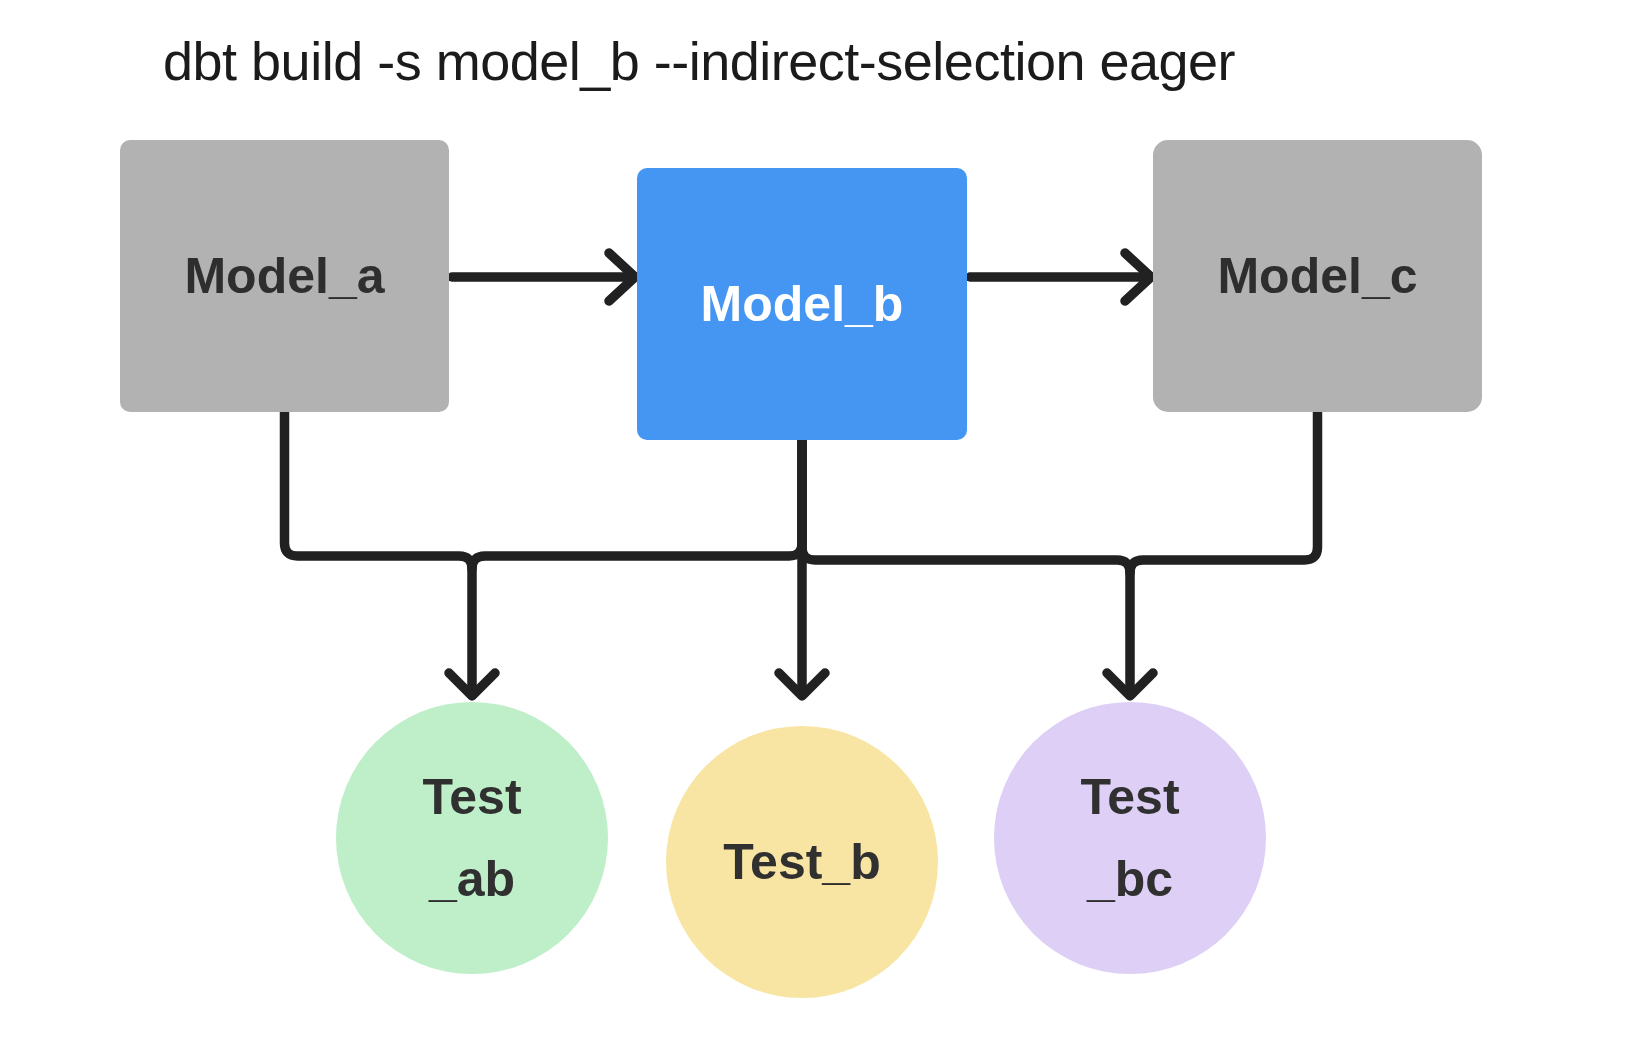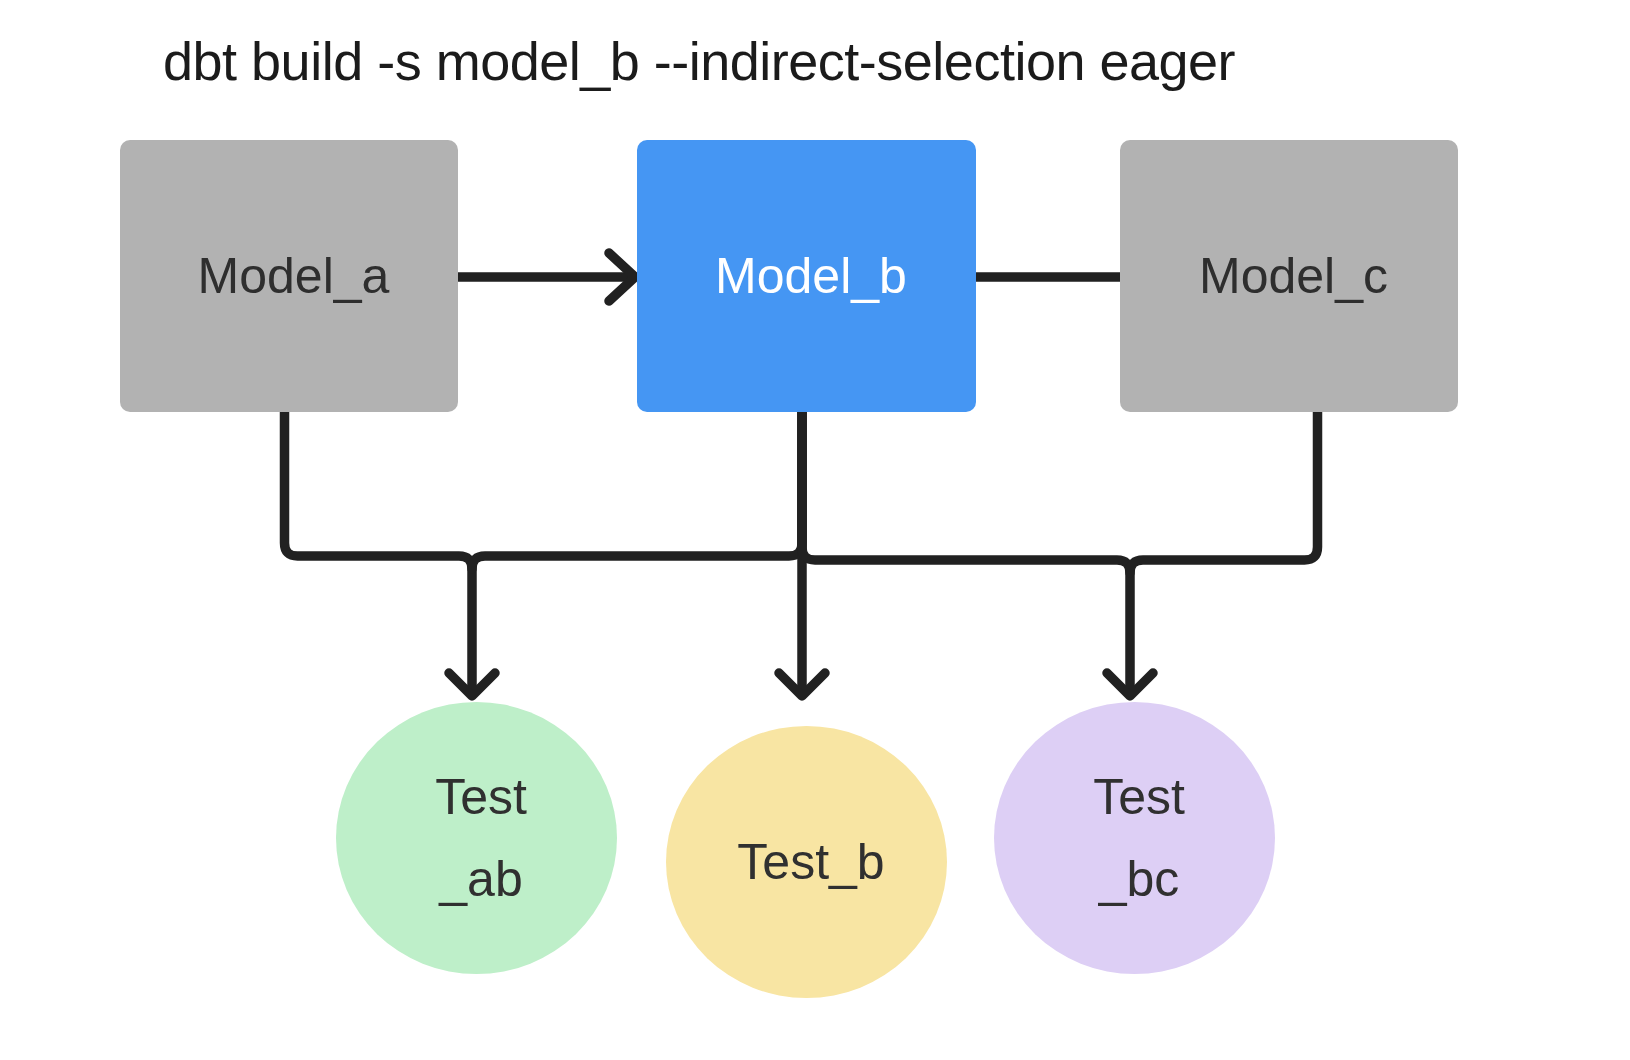--- a/index.html
+++ b/index.html
@@ -39,33 +39,33 @@
     stroke-linecap: round;
     stroke-linejoin: round;
   }
   .node {
     position: absolute;
     display: flex;
     align-items: center;
     justify-content: center;
     text-align: center;
     font-size: 50px;
-    font-weight: 400;
-    padding-left: 9px;
+    font-weight: 700;
   }
   .model {
     width: 329px;
     height: 272px;
     border-radius: 10px;
     background: var(--model-default, #b2b2b2);
     color: var(--model-text-dark, #2e2e2e);
   }
   .model.selected {
     background: var(--model-selected, #4596f3);
     color: var(--model-text-light, #ffffff);
+    margin-top: 28px;
   }
   .test {
     width: 272px;
     height: 272px;
     border-radius: 50%;
     color: var(--test-text, #303030);
     white-space: pre-line;
     line-height: 1.65;
   }
   .test-ab { background: var(--test-ab, #beefc9); }
@@ -99,21 +99,21 @@
 
     <path d="M449 673 L472 696 L495 673"></path>
     <path d="M779 673 L802 696 L825 673"></path>
     <path d="M1107 673 L1130 696 L1153 673"></path>
   </svg>
 
   <div class="node model" style="left:120px; top:140px;">Model_a</div>
 
   <div class="node model selected" style="left:637px; top:140px; width:330px;">Model_b</div>
 
-  <div class="node model" style="left:1120px; top:140px;">Model_c</div>
+  <div class="node model" style="left:1153px; top:140px;border-radius:15px;">Model_c</div>
 
   <div class="node test test-ab" style="left:336px; top:702px;">Test
 _ab</div>
 
   <div class="node test test-b" style="left:666px; top:726px;">Test_b</div>
 
   <div class="node test test-bc" style="left:994px; top:702px;">Test
 _bc</div>
 
 </div>

